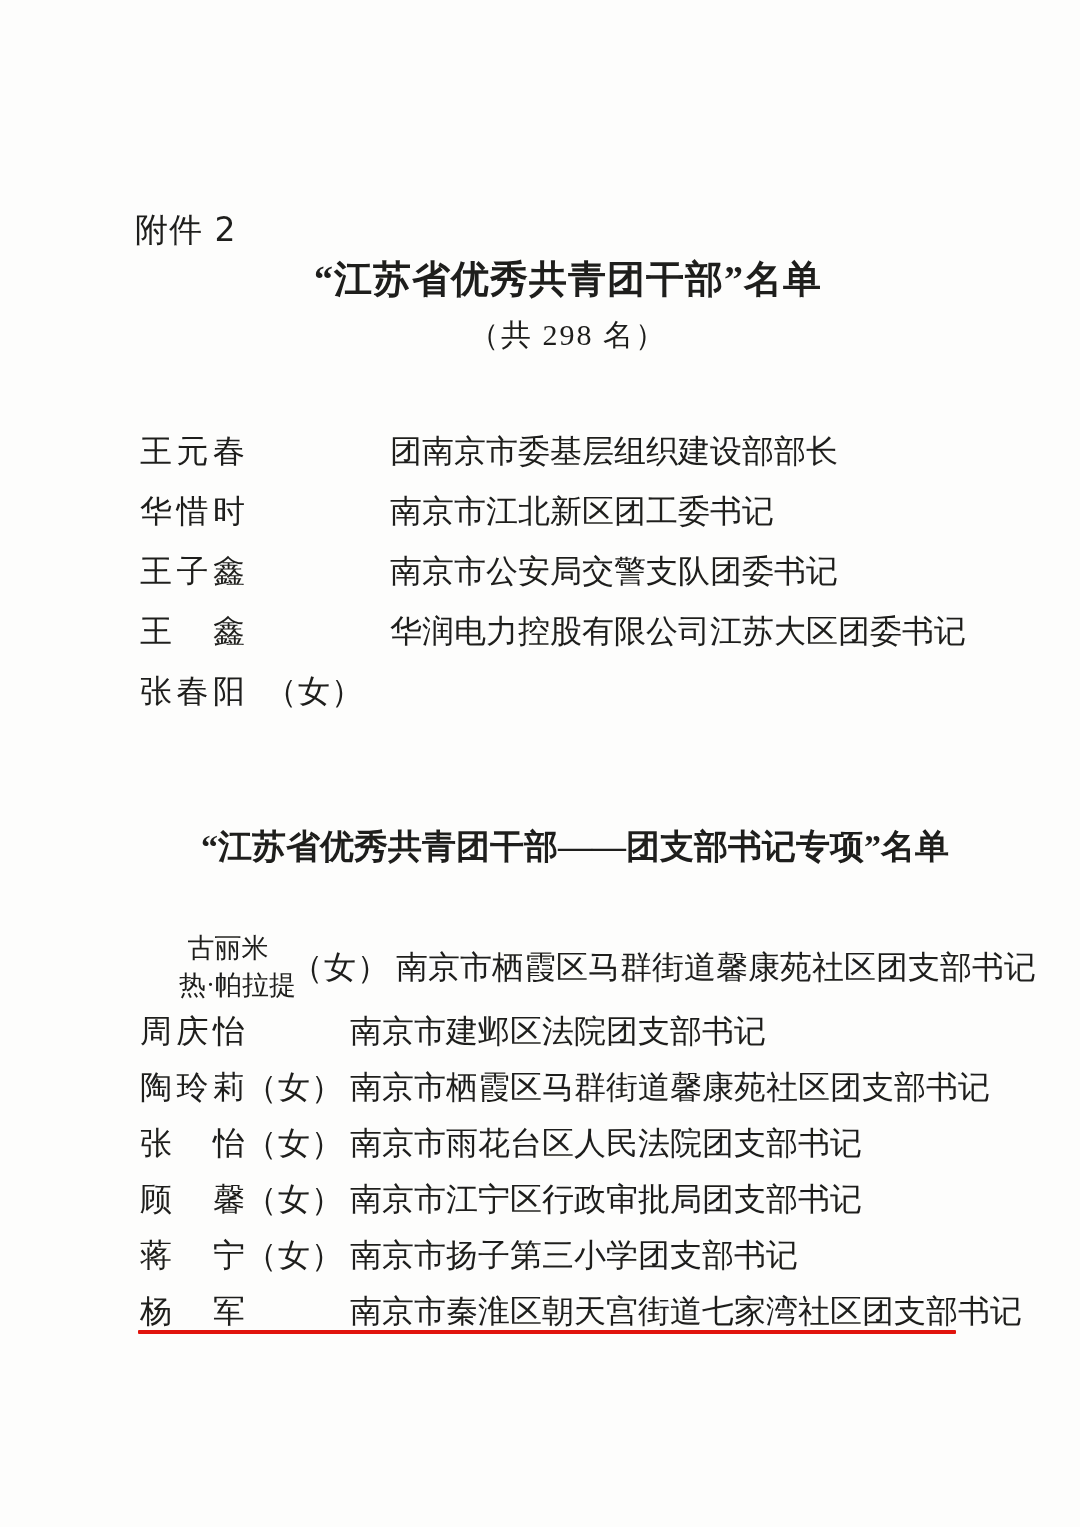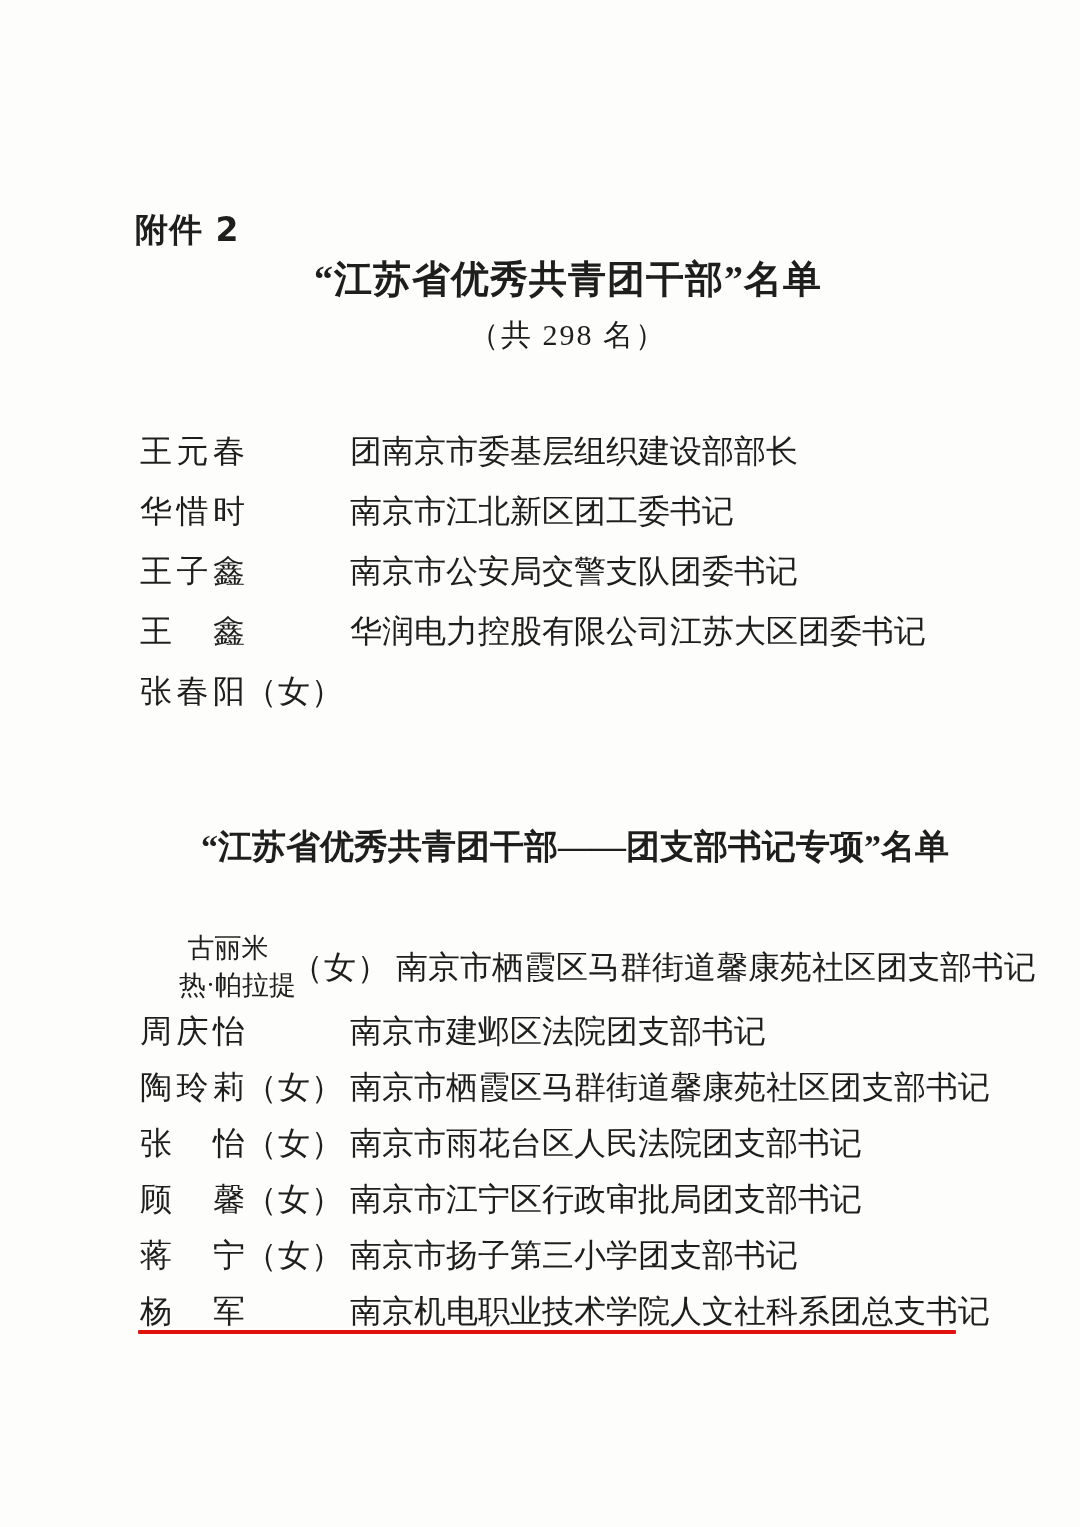--- a/index.html
+++ b/index.html
@@ -17,21 +17,21 @@
   }
   .page {
     position: absolute;
     inset: 0;
   }
   .attachment-label {
     position: absolute;
     left: 135px;
     top: 210px;
     font-family: "DejaVu Sans", "Liberation Sans", sans-serif;
-    font-weight: 700;
+    font-weight: 400;
     font-size: 33px;
     line-height: 40px;
     letter-spacing: 1px;
   }
   .main-title {
     position: absolute;
     top: 256px;
     left: 0;
     width: 100%;
     padding-left: 56px;
@@ -72,21 +72,21 @@
     right: 40px;
   }
   .rows-1 { top: 434px; }
   .rows-2 { top: 930px; }
   .row {
     display: flex;
     align-items: flex-start;
     font-size: 32px;
     line-height: 34px;
   }
-  .rows-1 .row { margin-bottom: 26px; }
+  .rows-1 .row { margin-bottom: 26px; gap: 20px; }
   .rows-2 .row { margin-bottom: 22px; }
   .cell-name {
     width: 105px;
     flex: 0 0 105px;
     text-align: justify;
     text-align-last: justify;
     text-justify: inter-character;
   }
   .cell-gender {
     width: 105px;
@@ -198,19 +198,19 @@
       <div class="cell-position">南京市江宁区行政审批局团支部书记</div>
     </div>
     <div class="row">
       <div class="cell-name">蒋　宁</div>
       <div class="cell-gender">（女）</div>
       <div class="cell-position">南京市扬子第三小学团支部书记</div>
     </div>
     <div class="row">
       <div class="cell-name">杨　军</div>
       <div class="cell-gender"></div>
-      <div class="cell-position">南京机电职业技术学院人文社科系团总支书记</div>
+      <div class="cell-position">南京市秦淮区朝天宫街道七家湾社区团支部书记</div>
     </div>
   </div>
 
   <div class="red-underline"></div>
 
 </div>
 
 </body></html>

